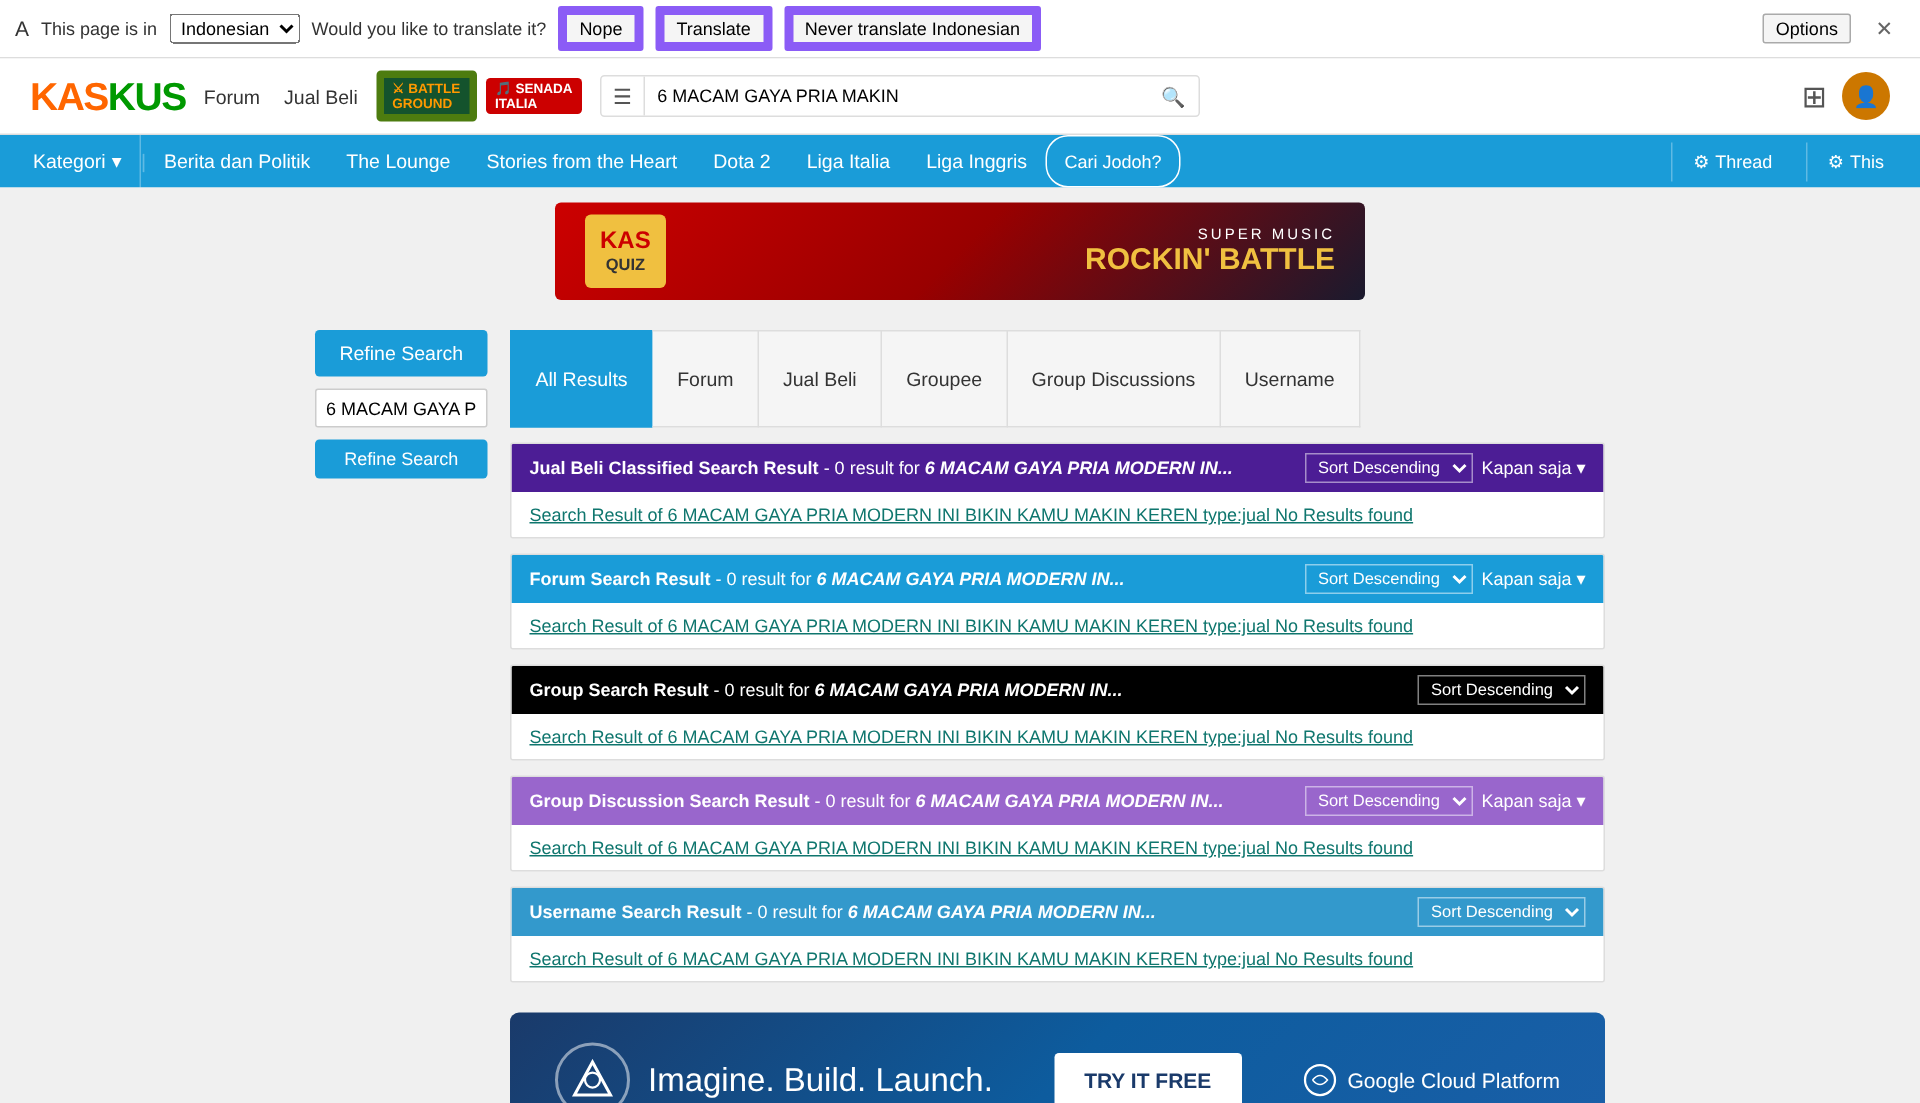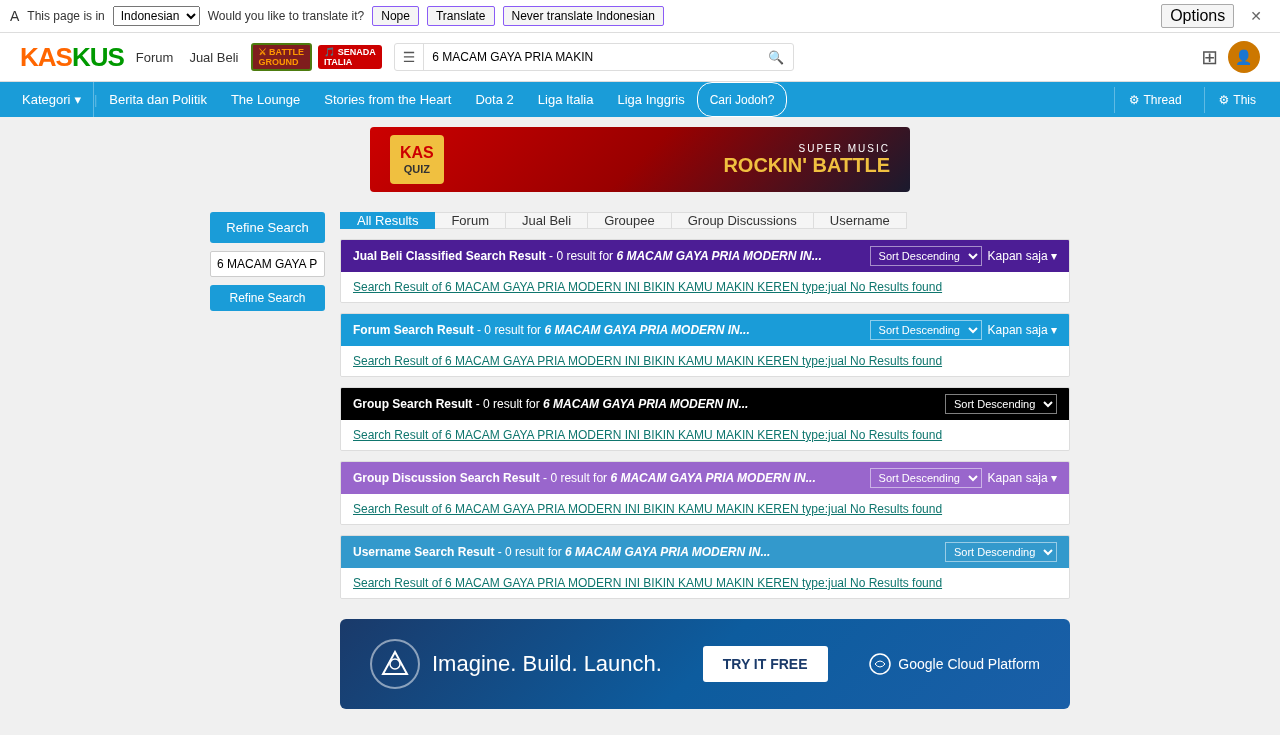--- a/index.html
+++ b/index.html
@@ -15,28 +15,28 @@
       gap: 8px;
       font-size: 12px;
     }
     .translate-bar select {
       font-size: 12px;
       padding: 1px 3px;
     }
     .translate-bar button {
       font-size: 12px;
       padding: 2px 8px;
-      border: 1px solid #8b5cf6;
+      border: 6px solid #8b5cf6;
       background: #f5f5f5;
       cursor: pointer;
       border-radius: 2px;
     }
     .translate-bar .options-btn {
       margin-left: auto;
-      font-size: 16px;
+      font-size: 12px;
       padding: 2px 8px;
       border: 1px solid #aaa;
       background: #f5f5f5;
       cursor: pointer;
     }
     .translate-bar .close-btn {
       font-size: 14px;
       border: none;
       background: none;
       cursor: pointer;
@@ -60,27 +60,27 @@
     }
     .logo span { color: #009900; }
     .header-nav {
       display: flex;
       gap: 16px;
       font-size: 13px;
       color: #333;
     }
     .header-nav a { color: #333; text-decoration: none; font-size: 13px; }
     .battle-badge {
-      background: #7f1d1d;
+      background: #14532d;
       color: #f90;
       font-size: 9px;
       font-weight: bold;
       padding: 2px 6px;
       border-radius: 3px;
-      border: 2px solid #4d7c0f;
+      border: 5px solid #4d7c0f;
     }
     .senada-badge {
       background: #cc0000;
       color: #fff;
       font-size: 9px;
       font-weight: bold;
       padding: 2px 6px;
       border-radius: 3px;
     }
     .search-bar-wrapper {
@@ -263,21 +263,21 @@
     
     .results-area {
       flex: 1;
     }
     .results-tabs {
       display: flex;
       gap: 0;
       margin-bottom: 10px;
     }
     .tab {
-      padding: 0 16px;
+      padding: 24px 16px;
       font-size: 13px;
       cursor: pointer;
       border: 1px solid #ddd;
       background: #f5f5f5;
       color: #333;
       text-decoration: none;
     }
     .tab.active {
       background: #1a9cd8;
       color: #fff;

